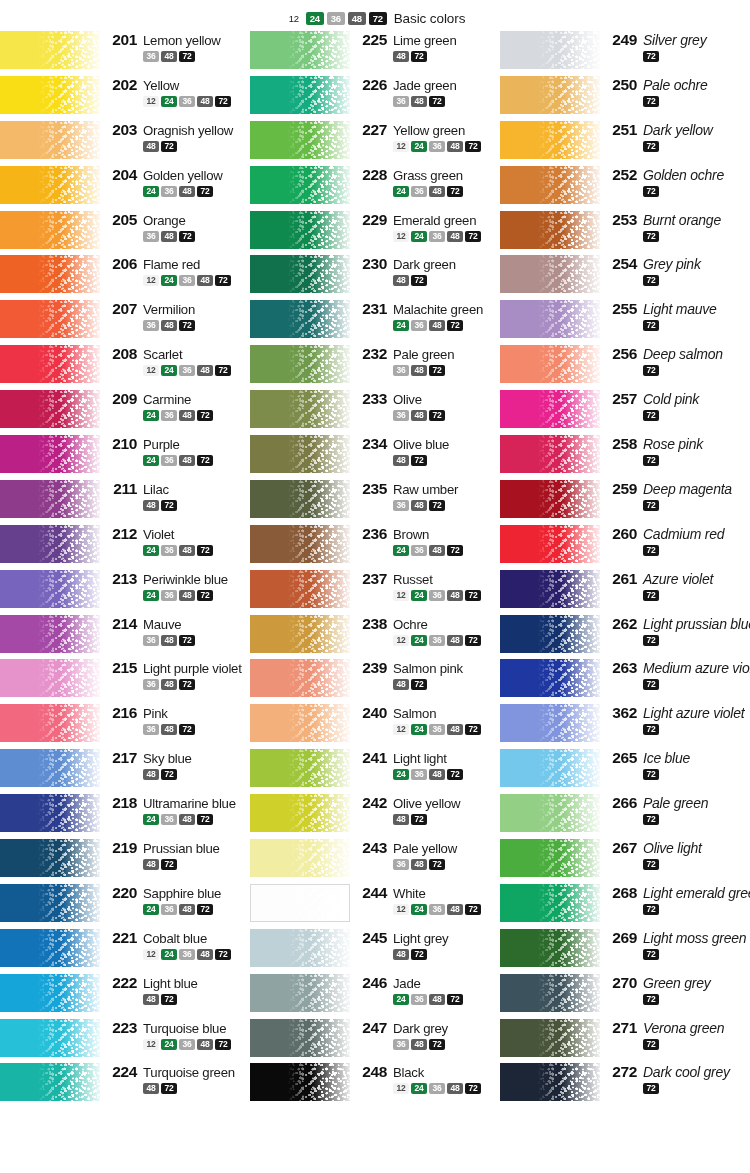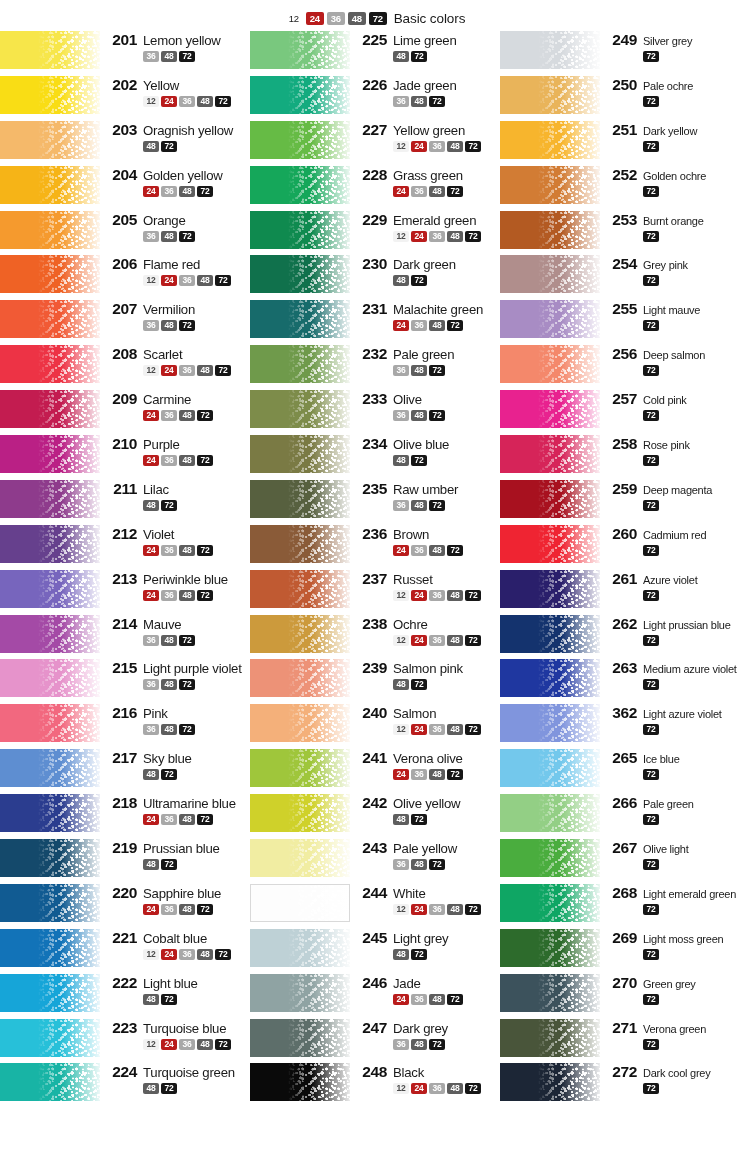--- a/index.html
+++ b/index.html
@@ -21,21 +21,21 @@
   }
 
   
   .badge{
     display:inline-block;min-width:13px;height:11px;line-height:11px;
     text-align:center;font-size:8.5px;font-weight:700;
     border-radius:2px;padding:0 1.5px;box-sizing:content-box;
     letter-spacing:-0.3px;
   }
   .badge.b12{background:#f2f2f2;color:#4c4c4c;}
-  .badge.b24{background:#b91c1c;color:#ffffff;}
+  .badge.b24{background:#15803d;color:#ffffff;}
   .badge.b36{background:#a8a8a8;color:#ffffff;}
   .badge.b48{background:#5e5e5e;color:#ffffff;}
   .badge.b72{background:#161616;color:#ffffff;}
   .header .badge{font-size:9.5px;height:13px;line-height:13px;min-width:15px;}
   .header .badge.b12{background:transparent;color:#1a1a1a;font-weight:400;}
 
   
   .columns{display:flex;width:750px;}
   .col{width:250px;}
   .col.col3{width:250px;}
@@ -77,21 +77,21 @@
   .meta{padding-left:6px;padding-top:1px;flex:1 1 auto;min-width:0;}
   .titleline{display:flex;align-items:baseline;gap:6px;white-space:nowrap;}
   .num{
     font-size:15.5px;font-weight:700;color:#111;letter-spacing:-0.4px;
     min-width:31px;text-align:right;
   }
   .nm{font-size:13.2px;color:#1a1a1a;letter-spacing:-0.25px;}
   .badges{margin-top:2px;padding-left:37px;display:flex;gap:2px;}
 
   
-  .col3 .nm{font-size:11px;}
+  .col3 .nm{font-size:14px;font-style:italic;}
 </style>
 </head>
 <body>
 
 <div class="sheet">
 
   <div class="header">
     <span class="badge b12">12</span>
     <span class="badge b24">24</span>
     <span class="badge b36">36</span>
@@ -846,21 +846,21 @@
         </div>
         <div class="row">
           <div class="swatch">
             <div class="base" style="background: rgb(159, 198, 59);"></div>
             <div class="grain"></div>
             <div class="fade"></div>
           </div>
           <div class="meta">
             <div class="titleline">
               <span class="num">241</span>
-              <span class="nm">Verona olive</span>
+              <span class="nm">Light light</span>
             </div>
             <div class="badges">
               <span class="badge b24">24</span>
               <span class="badge b36">36</span>
               <span class="badge b48">48</span>
               <span class="badge b72">72</span>
             </div>
           </div>
         </div>
         <div class="row">

